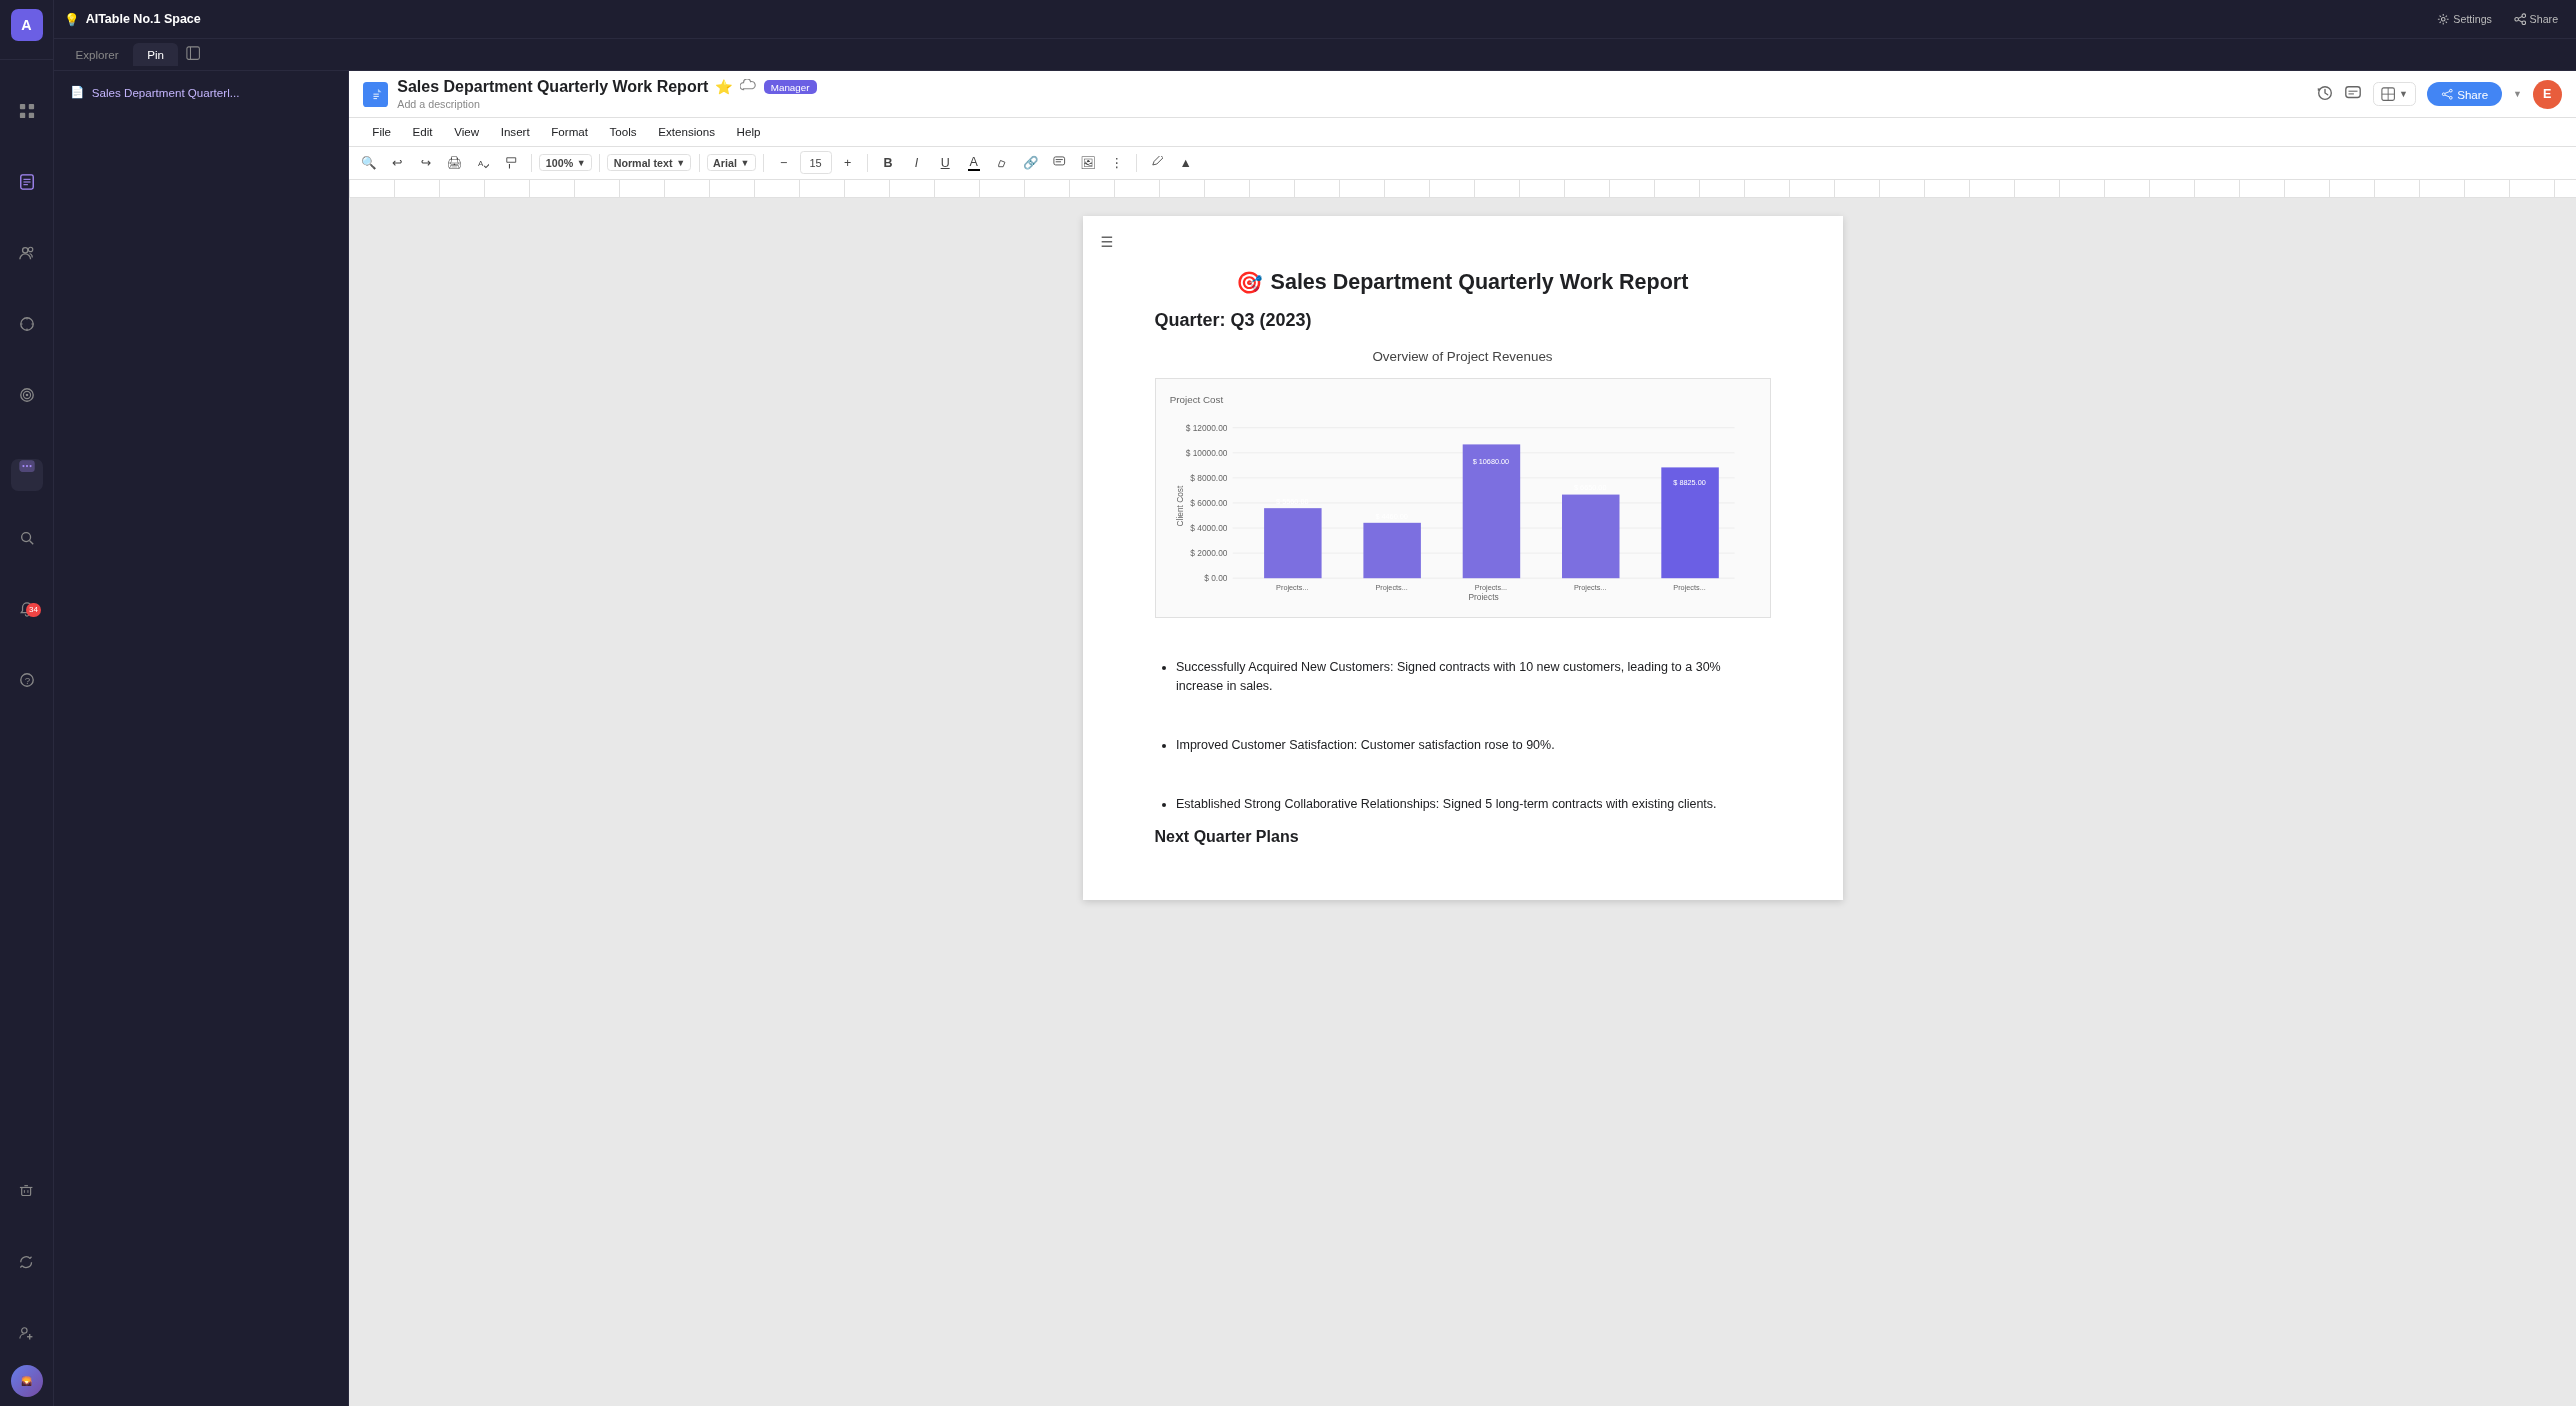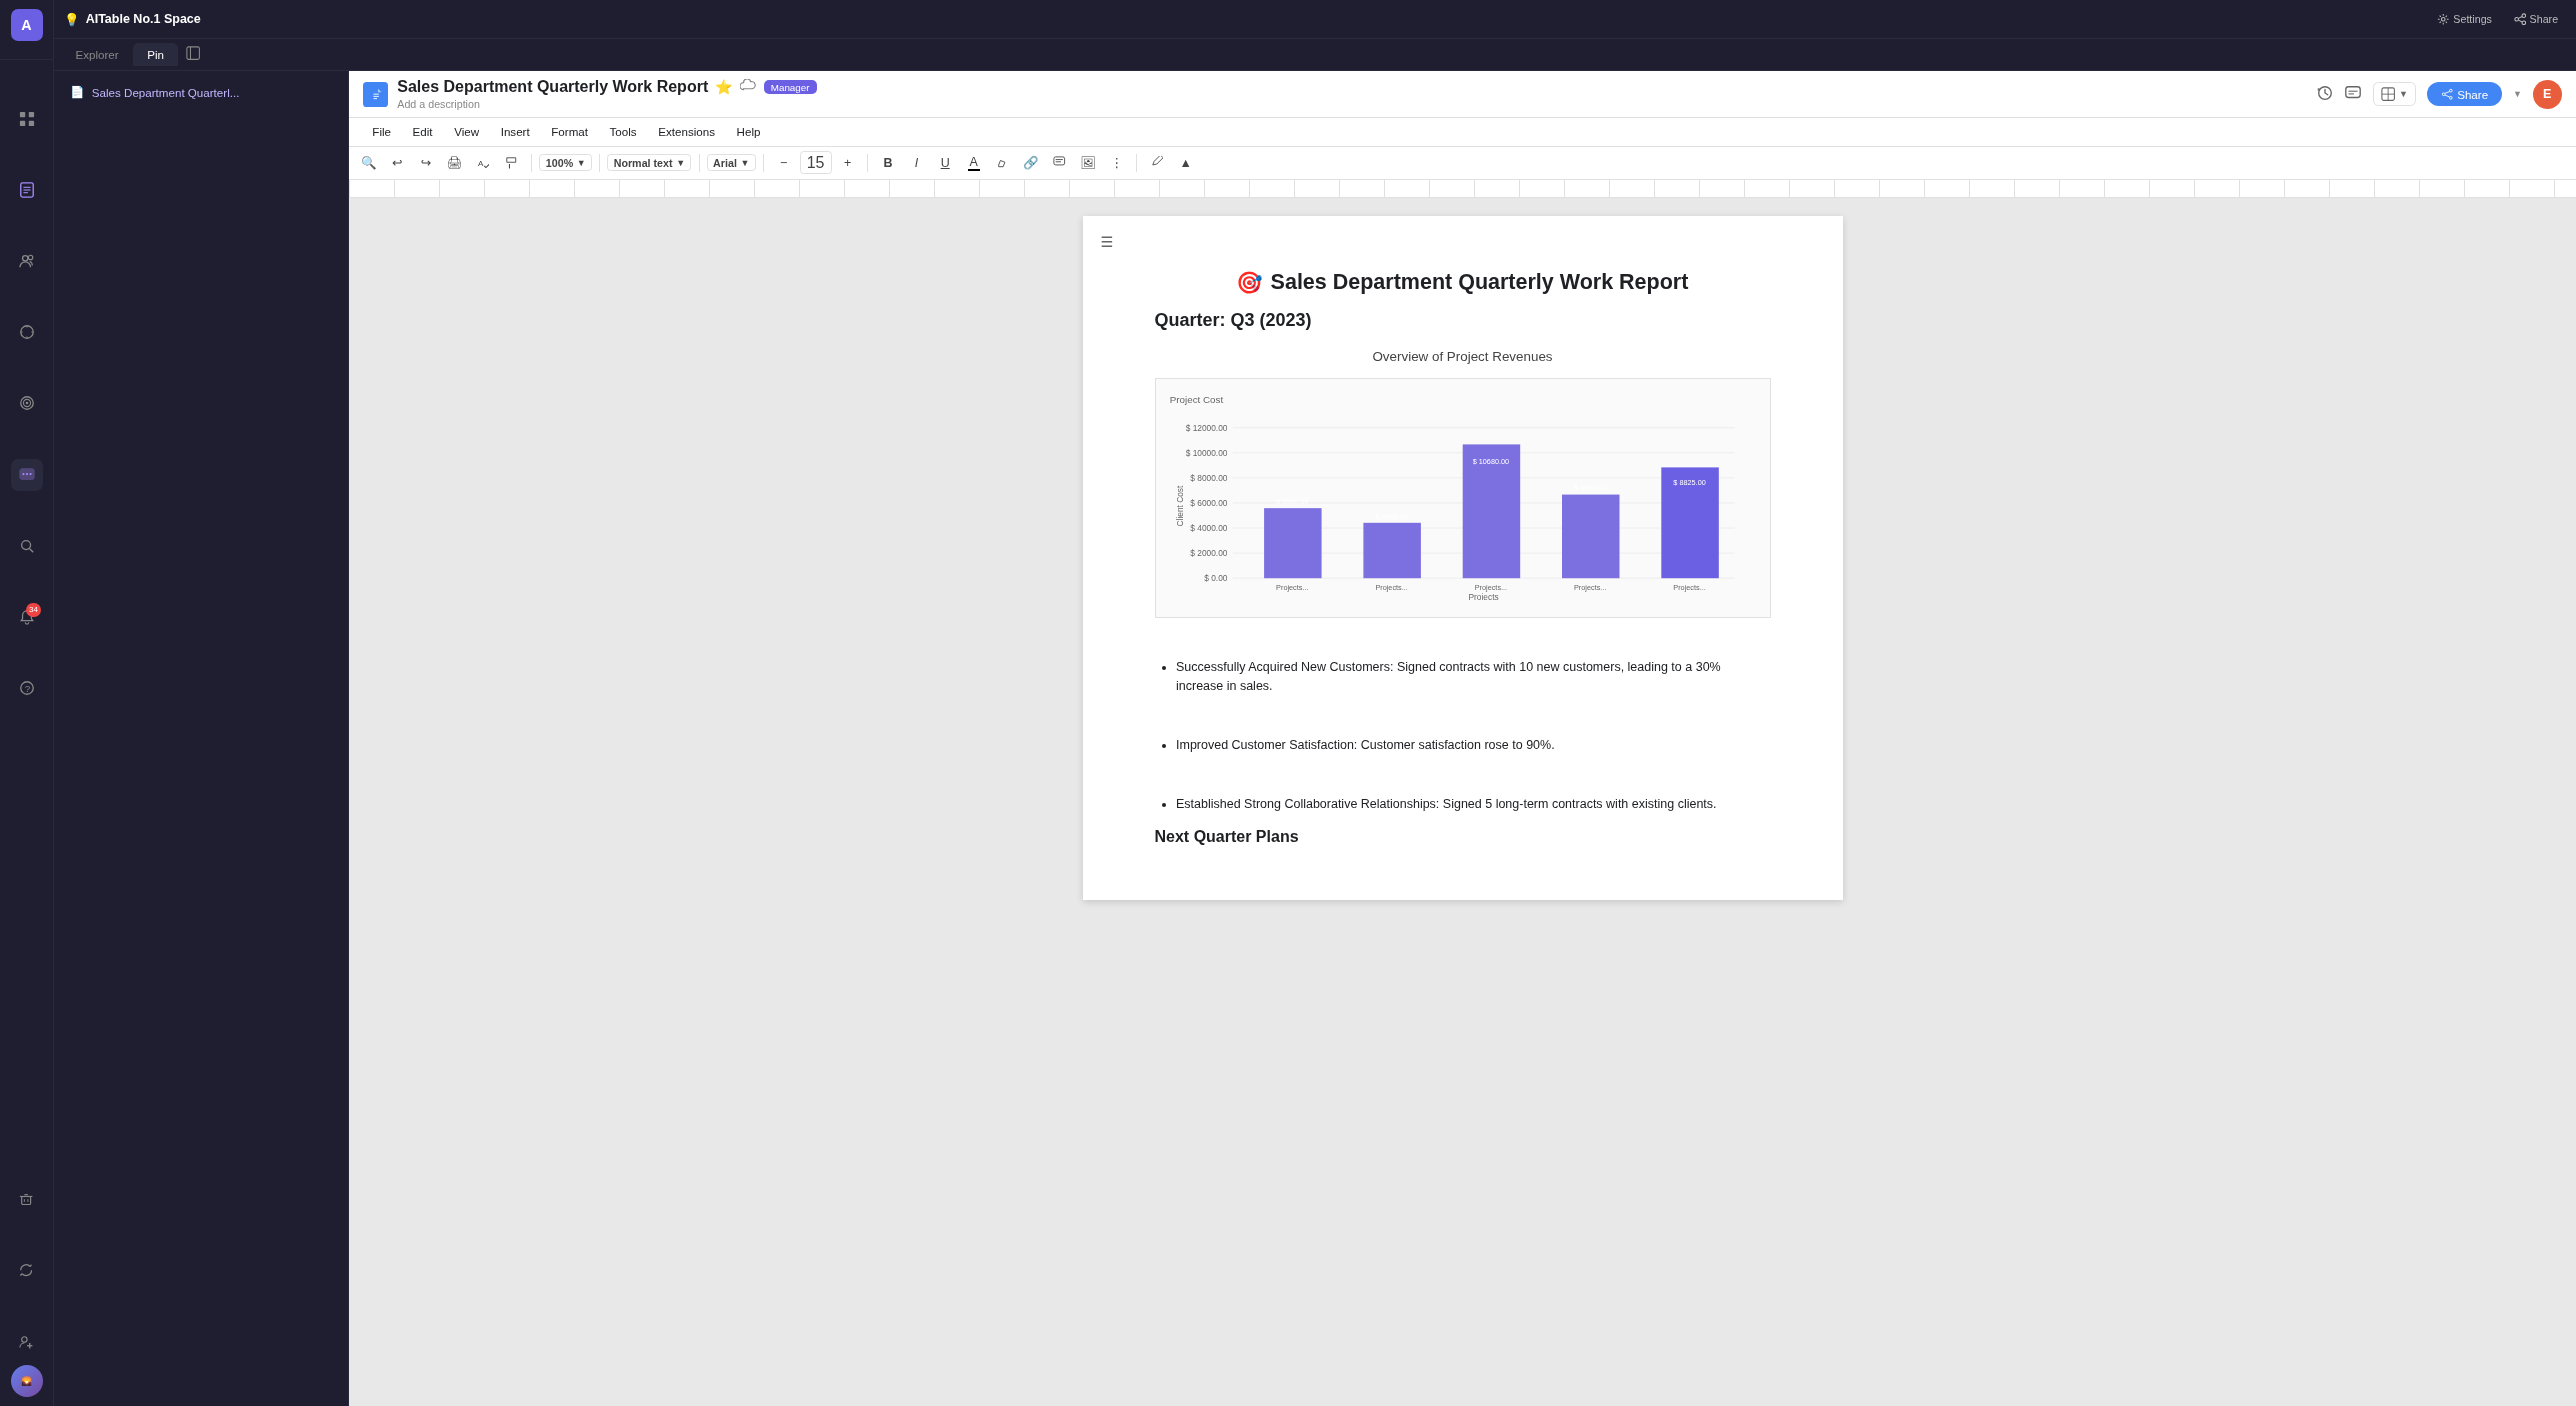--- a/index.html
+++ b/index.html
@@ -19,21 +19,21 @@
     .sidebar-avatar {
       width: 32px; height: 32px;
       background: #6b5fe4;
       border-radius: 7.2px;
       display: flex; align-items: center; justify-content: center;
       font-size: 14.3px; font-weight: bold; color: #fff;
       margin-bottom: 7.2px;
     }
     .sidebar-icon {
       width: 32px; height: 32px;
-      display: flex; align-items: center; justify-content: center;
+      display: flex; align-items: flex-start; justify-content: center;
       border-radius: 7.2px;
       cursor: pointer;
       color: #888;
       font-size: 16px;
       position: relative;
       margin-top: 32px;
     }
     .sidebar-icon.active { background: #2a2a3e; color: #a78bfa; }
     .sidebar-icon .badge {
       position: absolute; top: 1.8px; right: 1.8px;
@@ -226,21 +226,21 @@
       font-size: 10.7px;
       color: #444;
       background: #fff;
       cursor: pointer;
       display: flex; align-items: center; gap: 3.6px; font-weight: bold;
     }
     .toolbar-num {
       width: 32px; height: 23px;
       border: 0.9px solid #e0e0e0;
       border-radius: 3.6px;
-      font-size: 16px;
+      font-size: 11px;
       text-align: center;
       color: #444;
       background: #fff;
     }
 
     
     .ruler {
       background: #fff;
       height: 18px;
       border-bottom: 0.9px solid #e0e0e0;

